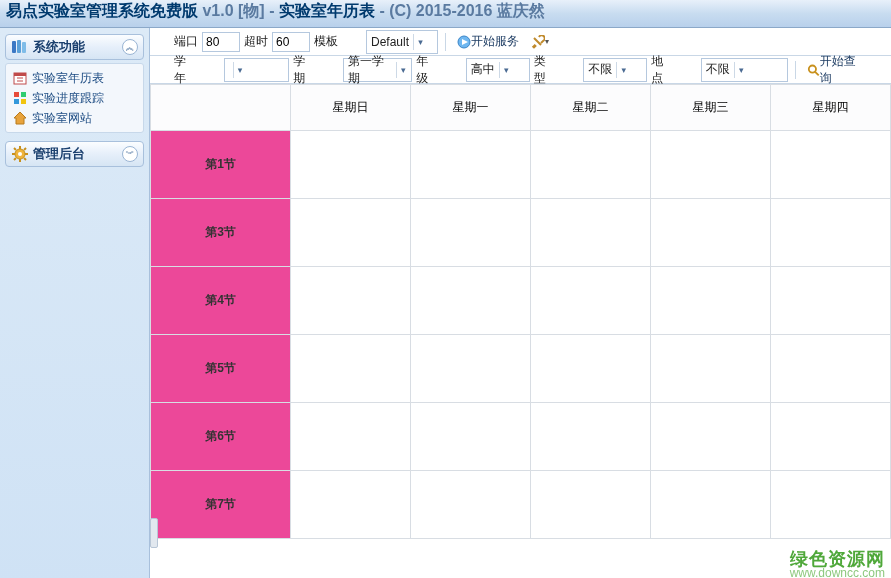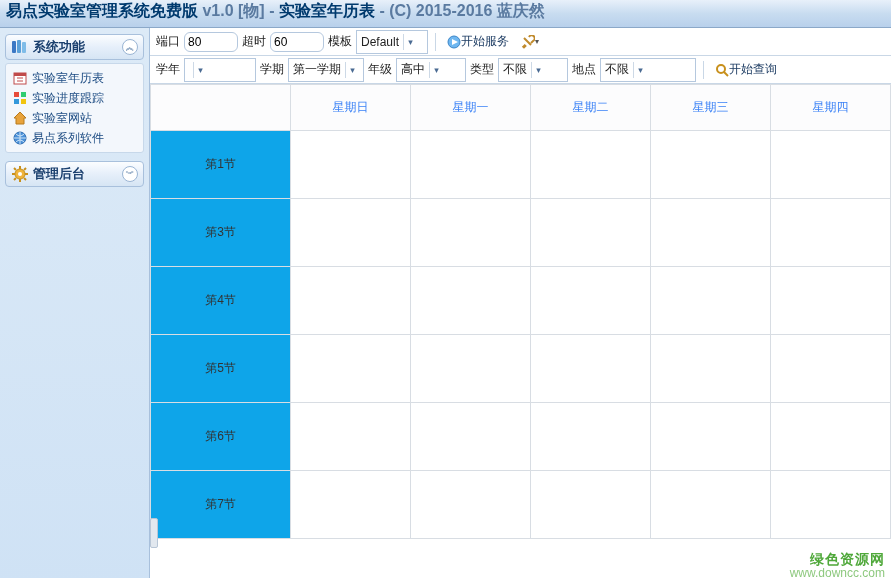--- a/index.html
+++ b/index.html
@@ -86,46 +86,47 @@
       flex: 1;
       display: flex;
       flex-direction: column;
       background: #fff;
       position: relative;
     }
     .toolbar {
       display: flex;
       align-items: center;
       border-bottom: 1px solid #c9d7e6;
-      padding: 3px 6px;
+      padding: 3px 24px;
       gap: 4px;
       height: 28px;
     }
     .toolbar .tlabel {
       color: #222;
     }
     .tinput {
       border: 1px solid #b5c8de;
       height: 20px;
       padding: 1px 3px;
       font-size: 12px;
       background: #fff;
       display: inline-flex;
       align-items: center;
     }
-    .tinput.num { width: 54px; text-align: left; border-radius: 6px; }
+    .tinput.num { width: 38px; text-align: left; }
     .combo {
       border: 1px solid #b5c8de;
       height: 24px;
       background: #fff;
       display: inline-flex;
       align-items: center;
       padding: 0 2px 0 4px;
       font-size: 12px;
       color: #222;
+      margin-left: 24px;
     }
     .combo .arrow {
       width: 14px; height: 16px;
       border-left: 1px solid #cdd9e6;
       margin-left: 4px;
       display: inline-flex; align-items: center; justify-content: center;
       color: #4a6a92;
       font-size: 9px;
     }
     .tbtn {
@@ -148,55 +149,56 @@
       border-collapse: collapse;
       width: 100%;
     }
     table.schedule th, table.schedule td {
       border: 1px solid #d8dde3;
       text-align: center;
       font-weight: normal;
     }
     table.schedule thead th {
       background: #fcfcfd;
-      color: #3b82f6;
+      color: #000000;
       height: 46px;
       font-size: 12px;
     }
     table.schedule thead th:first-child {
       width: 140px;
     }
     table.schedule tbody td {
       height: 68px;
       background: #fff;
     }
     table.schedule tbody td:first-child {
-      background: #0ea5e9;
+      background: #ec4899;
       color: #333;
+      font-weight: bold;
     }
     .scroll-indicator {
       position: absolute;
       left: 0;
       bottom: 36px;
       width: 8px;
       height: 30px;
       background: #e2e8ef;
       border: 1px solid #b8c6d6;
       border-radius: 2px;
     }
     .watermark {
       position: absolute;
       right: 6px;
       bottom: 4px;
       text-align: right;
       line-height: 14px;
       pointer-events: none;
     }
     .watermark .wm1 {
-      font-size: 14px; font-weight: bold;
+      font-size: 18px; font-weight: bold;
       color: #4fa83a;
       letter-spacing: 1px;
     }
     .watermark .wm2 {
       font-size: 12px;
       color: #8ec97f;
     }
     svg { display: block; }
   </style>
 </head>
@@ -249,29 +251,20 @@
         <span>实验进度跟踪</span>
       </div>
       <div class="nav-item">
         <span class="n-icon">
           <svg width="14" height="14" viewBox="0 0 14 14">
               <polygon points="7,1 13,7 11,7 11,13 3,13 3,7 1,7" fill="#e8a33c" stroke="#b87a1c"></polygon>
             </svg>
         </span>
         <span>实验室网站</span>
       </div>
-      <div class="nav-item">
-        <span class="n-icon">
-          <svg width="14" height="14" viewBox="0 0 14 14">
-              <circle cx="7" cy="7" r="6" fill="#4a90d9" stroke="#2a6ab0"></circle>
-              <path d="M1 7 h12 M7 1 v12 M3 3 Q7 7 11 3 M3 11 Q7 7 11 11" stroke="#cde4f7" fill="none"></path>
-            </svg>
-        </span>
-        <span>易点系列软件</span>
-      </div>
     </div>
 
     <div class="panel-header">
       <span class="p-icon">
         <svg width="18" height="18" viewBox="0 0 18 18">
             <circle cx="9" cy="9" r="5" fill="#f0b43c" stroke="#c8901c"></circle>
             <circle cx="9" cy="9" r="2" fill="#fff"></circle>
             <g stroke="#c8901c" stroke-width="2">
               <line x1="9" y1="1" x2="9" y2="4"></line>
               <line x1="9" y1="14" x2="9" y2="17"></line>

